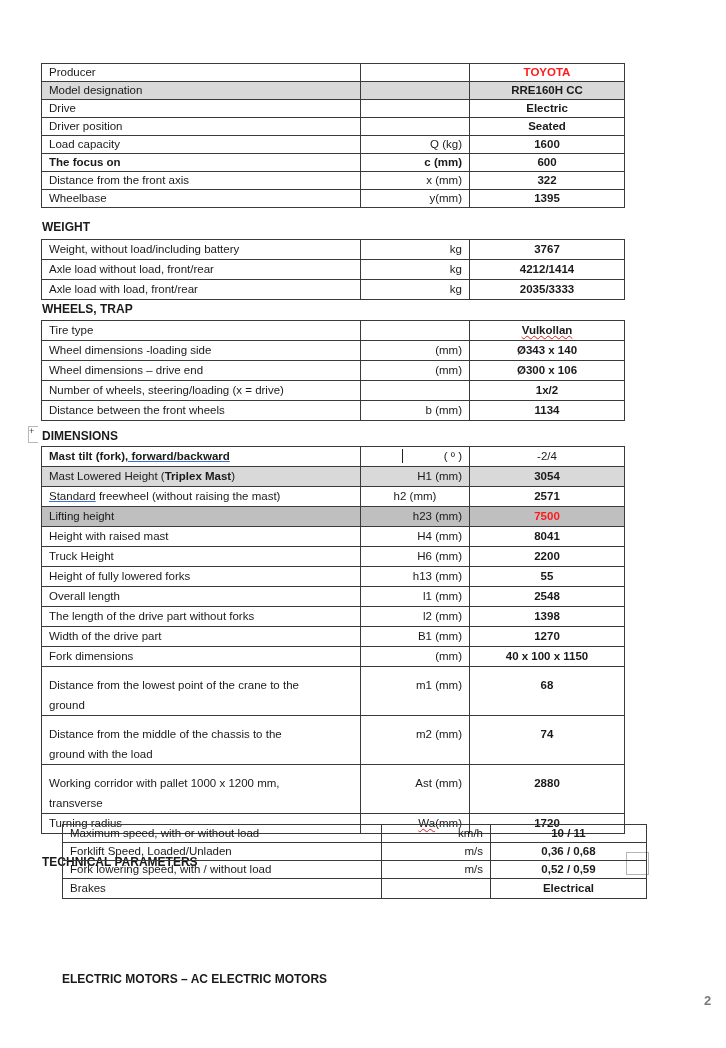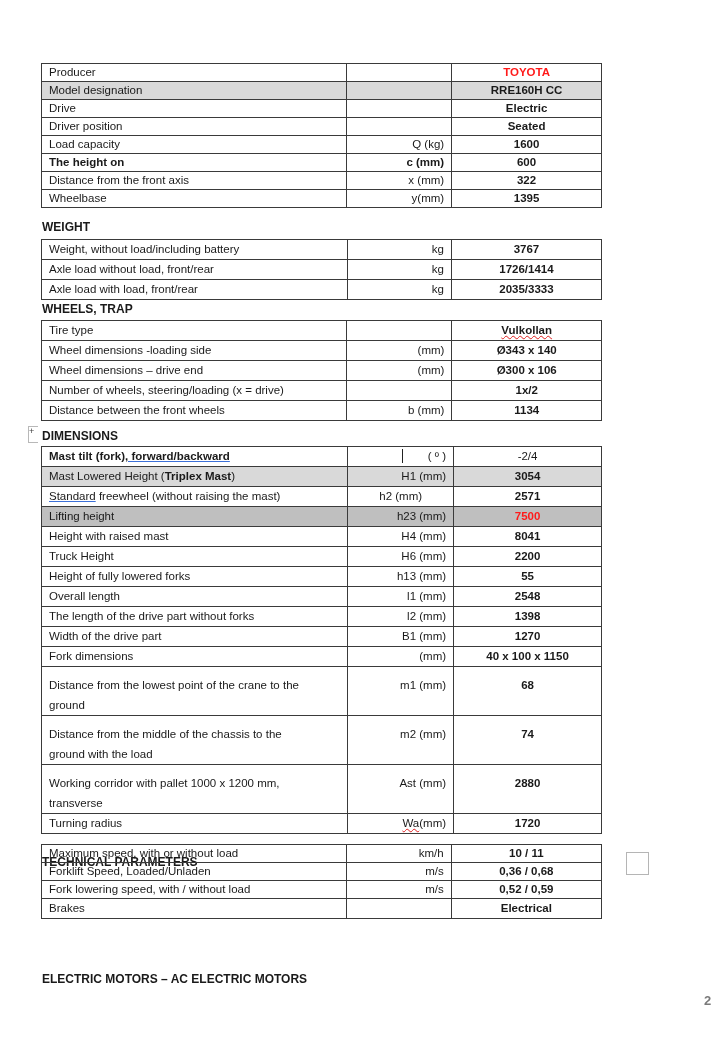--- a/index.html
+++ b/index.html
@@ -1,18 +1,18 @@
 <!DOCTYPE html>
 <html><head>
 <meta charset="utf-8">
 <style>
   html, body { margin:0; padding:0; background:#ffffff; }
   body { width:726px; height:1048px; position:relative; overflow:hidden;
          font-family:"Liberation Sans", sans-serif; color:#1a1a1a; }
-  .page { position:absolute; left:0; top:0; width:602px; height:1048px; background:#fff; }
+  .page { position:absolute; left:0; top:0; width:726px; height:1048px; background:#fff; }
   table.spec { position:absolute; left:41px; border-collapse:collapse; table-layout:fixed;
                font-size:11.5px; }
   table.spec td { border:1px solid #3a3a3a; padding:0 7px; line-height:15px; vertical-align:top; }
   table.spec td.lbl { width:304px; }
   table.spec td.unit { width:94px; text-align:right; }
   table.spec td.val { width:140px; text-align:center; font-weight:bold; }
   td.unit.center { text-align:center !important; }
   tr.r18 td { height:17px; line-height:17px; }
   tr.r20 td { height:19px; line-height:19px; }
   tr.r40 td { height:39px; line-height:20px; padding-top:8px; }
@@ -56,21 +56,21 @@
       <td class="lbl">Driver position</td>
       <td class="unit"></td>
       <td class="val">Seated</td>
     </tr>
     <tr class="r18">
       <td class="lbl">Load capacity</td>
       <td class="unit">Q (kg)</td>
       <td class="val">1600</td>
     </tr>
     <tr class="r18">
-      <td class="lbl bold">The height on</td>
+      <td class="lbl bold">The focus on</td>
       <td class="unit bold">c (mm)</td>
       <td class="val">600</td>
     </tr>
     <tr class="r18">
       <td class="lbl">Distance from the front axis</td>
       <td class="unit">x (mm)</td>
       <td class="val">322</td>
     </tr>
     <tr class="r18">
       <td class="lbl">Wheelbase</td>
@@ -84,21 +84,21 @@
   <table class="spec" style="top:239px;">
     <tbody>
         <tr class="r20">
       <td class="lbl">Weight, without load/including battery</td>
       <td class="unit">kg</td>
       <td class="val">3767</td>
     </tr>
     <tr class="r20">
       <td class="lbl">Axle load without load, front/rear</td>
       <td class="unit">kg</td>
-      <td class="val">1726/1414</td>
+      <td class="val">4212/1414</td>
     </tr>
     <tr class="r20">
       <td class="lbl">Axle load with load, front/rear</td>
       <td class="unit">kg</td>
       <td class="val">2035/3333</td>
     </tr>
   </tbody>
     </table>
 
   <div class="heading" style="top:302px;">WHEELS, TRAP</div>
@@ -219,21 +219,21 @@
       <td class="lbl">Turning radius</td>
       <td class="unit"><span class="spell">Wa</span><span>(mm)</span></td>
       <td class="val">1720</td>
     </tr>
   </tbody>
     </table>
   <div class="cursor" style="left:402px; top:449px;"></div>
 
   <div class="heading" style="top:855px;">TECHNICAL PARAMETERS</div>
   <div class="cell-marker"></div>
-  <table class="spec" style="top:844px;">
+  <table class="spec" style="top:824px;margin-left:21px;">
     <tbody>
         <tr class="r18">
       <td class="lbl" style="width:303px;">Maximum speed, with or without load</td>
       <td class="unit">km/h</td>
       <td class="val" style="width:141px;">10 / 11</td>
     </tr>
     <tr class="r18">
       <td class="lbl">Forklift Speed, Loaded/Unladen</td>
       <td class="unit">m/s</td>
       <td class="val">0,36 / 0,68</td>
@@ -244,16 +244,16 @@
       <td class="val">0,52 / 0,59</td>
     </tr>
     <tr class="r20">
       <td class="lbl">Brakes</td>
       <td class="unit"></td>
       <td class="val">Electrical</td>
     </tr>
   </tbody>
     </table>
 
-  <div class="heading" style="top:972px;">ELECTRIC MOTORS – AC ELECTRIC MOTORS</div>
+  <div class="heading" style="top:972px;margin-left:20px;">ELECTRIC MOTORS – AC ELECTRIC MOTORS</div>
 
   <div class="page-num">2</div>
 </div>
 
 </body></html>

